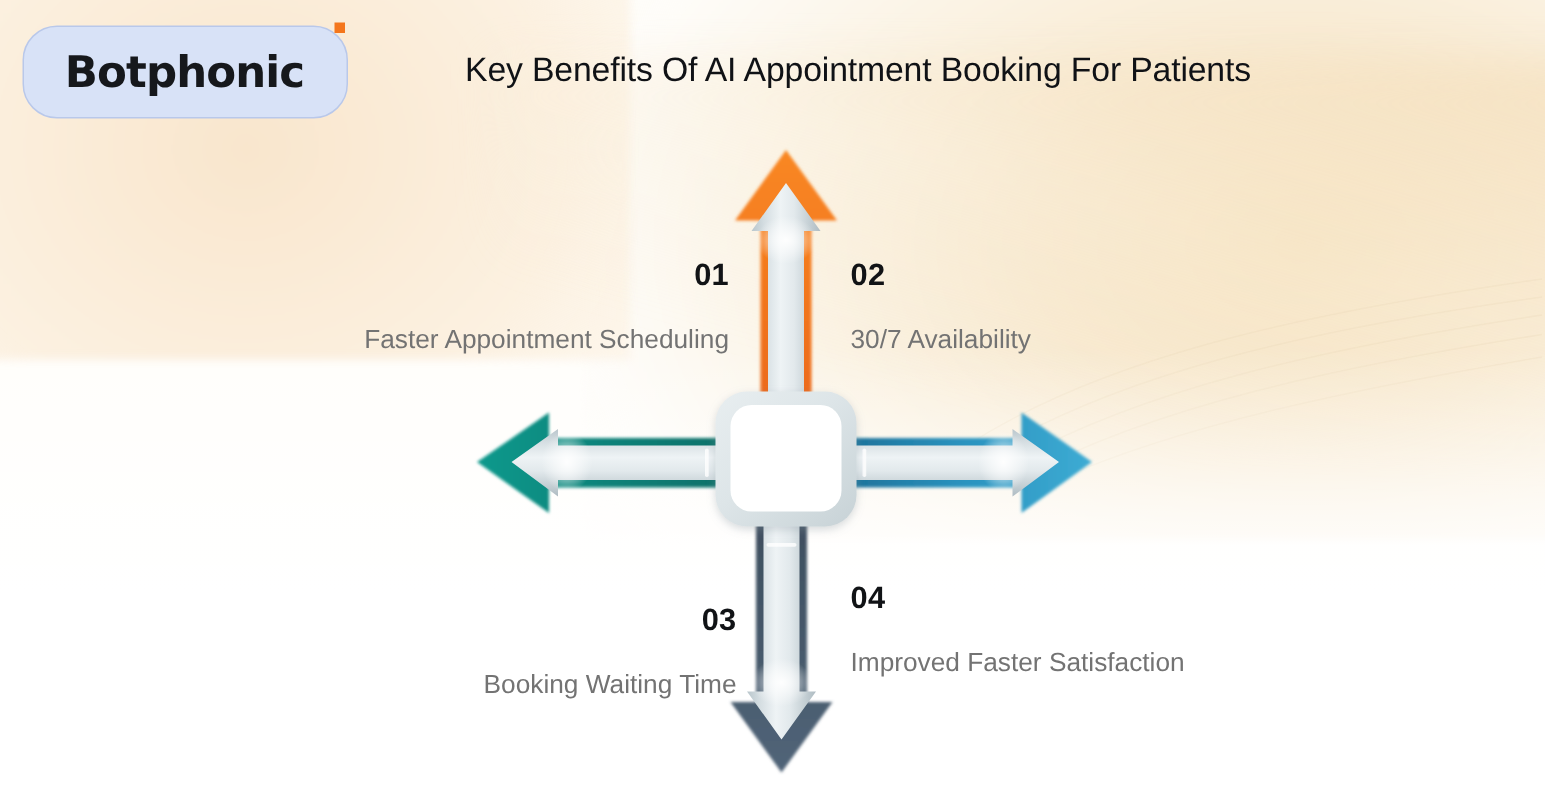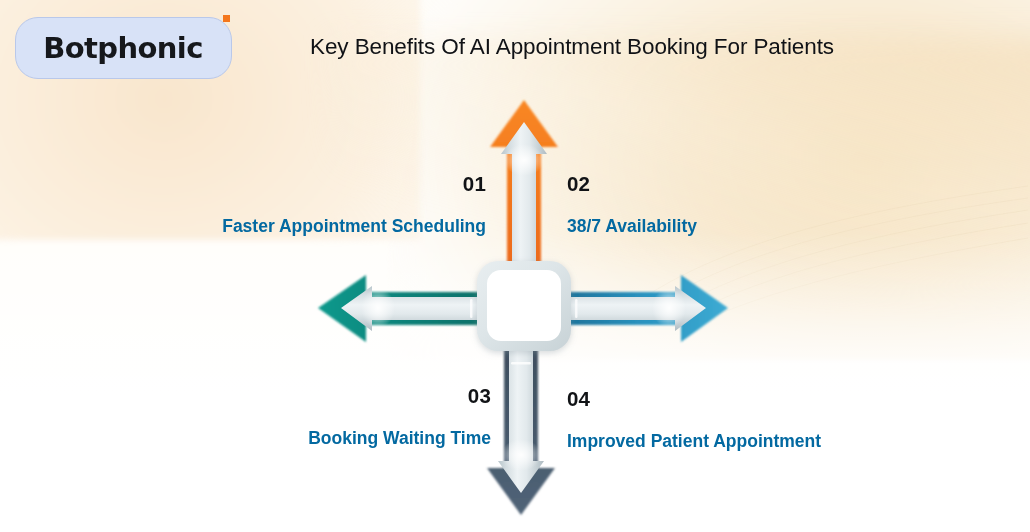--- a/index.html
+++ b/index.html
@@ -116,31 +116,31 @@
     font-size: 20.5px;
     font-weight: 700;
     color: #111316;
     line-height: 1;
     letter-spacing: 0.2px;
     margin-top: 14px;
   }
   .item .label {
     margin-top: 21px;
     font-size: 17.5px;
-    font-weight: 700;
-    color: #0369a1;
+    font-weight: 400;
+    color: #737373;
     line-height: 1.15;
     white-space: nowrap;
   }
   .item.right-side { text-align: left; }
   .item.left-side  { text-align: right; }
 
   #item-01 { left: 138px; top: 160px; width: 348px; }
   #item-02 { left: 567px; top: 160px; width: 340px; }
-  #item-03 { left: 242px; top: 372px; width: 249px; }
+  #item-03 { left: 242px; top: 390px; width: 249px; }
   #item-04 { left: 567px; top: 375px; width: 360px; }
 </style>
 </head>
 <body>
 
 <div class="bg-root">
   <div class="bg-warm-top"></div>
   <div class="bg-warm-left"></div>
   <div class="bg-warm-band"></div>
   <svg class="bg-swirl" viewBox="0 0 420 230">
@@ -259,24 +259,24 @@
   </svg>
 </div>
 
 <div class="item left-side" id="item-01">
   <div class="num">01</div>
   <div class="label">Faster Appointment Scheduling</div>
 </div>
 
 <div class="item right-side" id="item-02">
   <div class="num">02</div>
-  <div class="label">38/7 Availability</div>
+  <div class="label">30/7 Availability</div>
 </div>
 
 <div class="item left-side" id="item-03">
   <div class="num">03</div>
   <div class="label">Booking Waiting Time</div>
 </div>
 
 <div class="item right-side" id="item-04">
   <div class="num">04</div>
-  <div class="label">Improved Patient Appointment</div>
+  <div class="label">Improved Faster Satisfaction</div>
 </div>
 
 </body></html>

